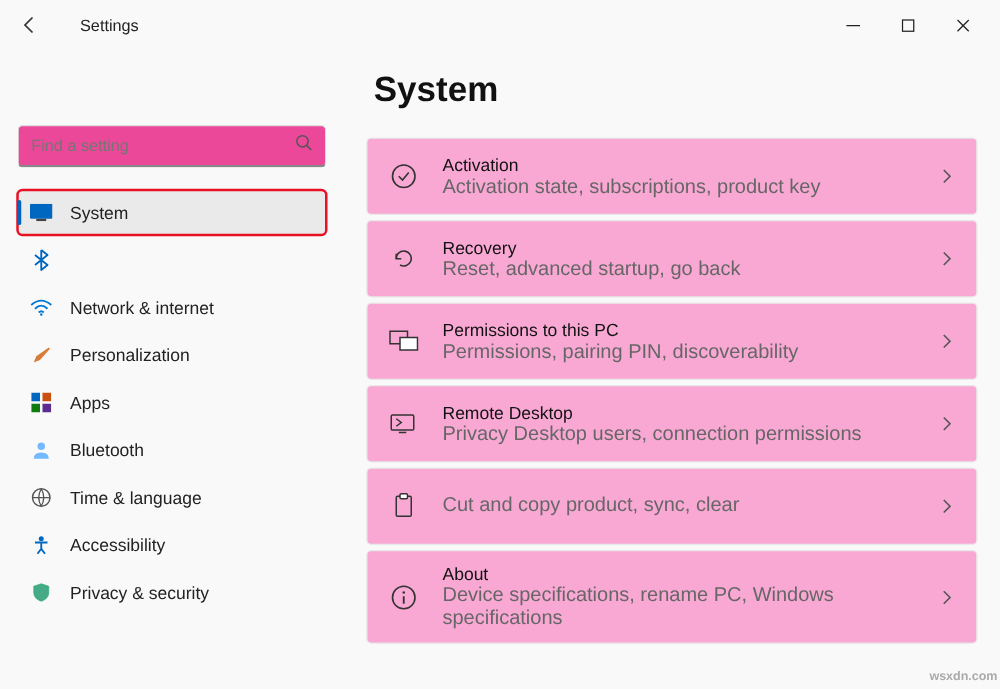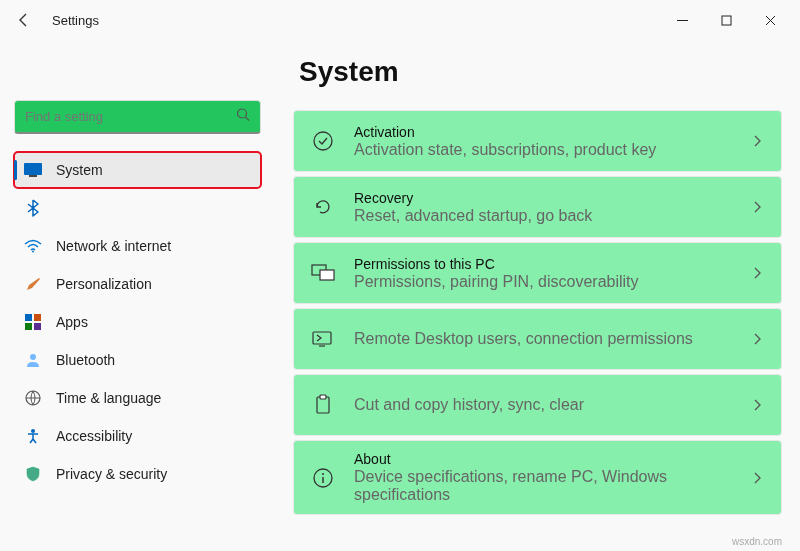--- a/index.html
+++ b/index.html
@@ -1,50 +1,50 @@
 <!DOCTYPE html>
 <html><head>
   <meta charset="utf-8">
   <style>
     * { margin: 0; padding: 0; box-sizing: border-box; font-family: "Segoe UI", sans-serif; }
     body { width: 800px; height: 551px; background: #f9f9f9; overflow: hidden; position: relative; }
     
     .titlebar { height: 40px; display: flex; align-items: center; padding: 0 8px; }
     .back-btn { width: 32px; height: 32px; display: flex; align-items: center; justify-content: center; border-radius: 4px; cursor: pointer; }
-    .titlebar-title { margin-left: 12px; font-size: 13px; color: #222; }
+    .titlebar-title { margin-left: 24px; font-size: 13px; color: #222; }
     .winctrls { margin-left: auto; display: flex; }
     .winctrl { width: 44px; height: 30px; display: flex; align-items: center; justify-content: center; cursor: pointer; }
     
     .main-layout { display: flex; height: calc(100% - 40px); }
     
     .sidebar { width: 275px; padding: 0 14px; }
     .search-wrap { position: relative; margin: 60px 0 18px 0; }
-    .search-input { width: 100%; height: 34px; border: 1px solid #ddd; border-radius: 4px; padding: 0 34px 0 10px; font-size: 13px; background: #22c55e; outline: none; border-bottom: 2px solid #888; }
+    .search-input { width: 100%; height: 34px; border: 1px solid #ddd; border-radius: 4px; padding: 0 34px 0 10px; font-size: 13px; background: #ec4899; outline: none; border-bottom: 2px solid #888; }
     .search-icon { position: absolute; right: 10px; top: 50%; transform: translateY(-50%); }
     
     .nav-list { list-style: none; }
     .nav-item { display: flex; align-items: center; height: 36px; padding: 0 10px; border-radius: 4px; cursor: pointer; font-size: 14px; color: #222; gap: 14px; margin-bottom: 2px; }
     .nav-item.selected { background: #eaeaea; position: relative; }
     .nav-item.selected::before { content: ""; position: absolute; left: 0; top: 8px; bottom: 8px; width: 3px; background: #0067c0; border-radius: 2px; }
     .nav-icon { width: 18px; height: 18px; display: flex; align-items: center; justify-content: center; }
     .red-outline { outline: 2.5px solid #e81123; outline-offset: -1px; }
     
     .content { flex: 1; padding: 0 18px 0 18px; overflow-y: auto; }
     .page-title { font-size: 28px; font-weight: 600; color: #111; margin: 16px 0 22px 6px; }
     
-    .card { background: #86efac; border: 1px solid #e8e8e8; border-radius: 4px; min-height: 62px; display: flex; align-items: center; padding: 10px 16px; margin-bottom: 4px; cursor: pointer; gap: 18px; }
+    .card { background: #f9a8d4; border: 1px solid #e8e8e8; border-radius: 4px; min-height: 62px; display: flex; align-items: center; padding: 10px 16px; margin-bottom: 4px; cursor: pointer; gap: 18px; }
     .card-icon { width: 26px; height: 26px; display: flex; align-items: center; justify-content: center; flex-shrink: 0; }
     .card-text { flex: 1; }
     .card-title { font-size: 14px; color: #111; margin-bottom: 1px; }
     .card-sub { font-size: 16px; color: #666; }
     .card-chevron { width: 16px; display: flex; align-items: center; justify-content: center; }
     
     .card.highlighted { outline: 3px solid #e81123; outline-offset: -1px; }
     
-    .watermark { position: absolute; bottom: 4px; right: 18px; font-size: 10px; color: #aaa; }
+    .watermark { position: absolute; bottom: 4px; right: 2px; font-size: 10px; color: #aaa; font-weight: bold; }
   </style>
 </head>
 <body>
 
 <div class="titlebar">
   <div class="back-btn">
     <svg width="16" height="16" viewBox="0 0 16 16">
         <path d="M10 2 L4 8 L10 14" stroke="#333" stroke-width="1.4" fill="none"></path>
       </svg>
   </div>
@@ -224,38 +224,39 @@
 
     <div class="card">
       <span class="card-icon">
           <svg width="24" height="20" viewBox="0 0 24 20">
             <rect x="2" y="3" width="18" height="12" rx="1" stroke="#333" stroke-width="1.2" fill="none"></rect>
             <path d="M8 17 H14" stroke="#333" stroke-width="1.2"></path>
             <path d="M6 6 L10 9 L6 12" stroke="#333" stroke-width="1.2" fill="none"></path>
           </svg>
         </span>
       <div class="card-text">
-        <div class="card-sub">Remote Desktop users, connection permissions</div>
+        <div class="card-title">Remote Desktop</div>
+        <div class="card-sub">Privacy Desktop users, connection permissions</div>
       </div>
       <span class="card-chevron">
           <svg width="8" height="12" viewBox="0 0 8 12">
             <path d="M2 1 L7 6 L2 11" stroke="#555" stroke-width="1.3" fill="none"></path>
           </svg>
         </span>
     </div>
 
     <div class="card">
       <span class="card-icon">
           <svg width="18" height="22" viewBox="0 0 18 22">
             <rect x="3" y="3" width="12" height="16" rx="1" stroke="#333" stroke-width="1.2" fill="none"></rect>
             <rect x="6" y="1" width="6" height="4" rx="1" stroke="#333" stroke-width="1.2" fill="#fff"></rect>
           </svg>
         </span>
       <div class="card-text">
-        <div class="card-sub">Cut and copy history, sync, clear</div>
+        <div class="card-sub">Cut and copy product, sync, clear</div>
       </div>
       <span class="card-chevron">
           <svg width="8" height="12" viewBox="0 0 8 12">
             <path d="M2 1 L7 6 L2 11" stroke="#555" stroke-width="1.3" fill="none"></path>
           </svg>
         </span>
     </div>
 
     <div class="card">
       <span class="card-icon">

